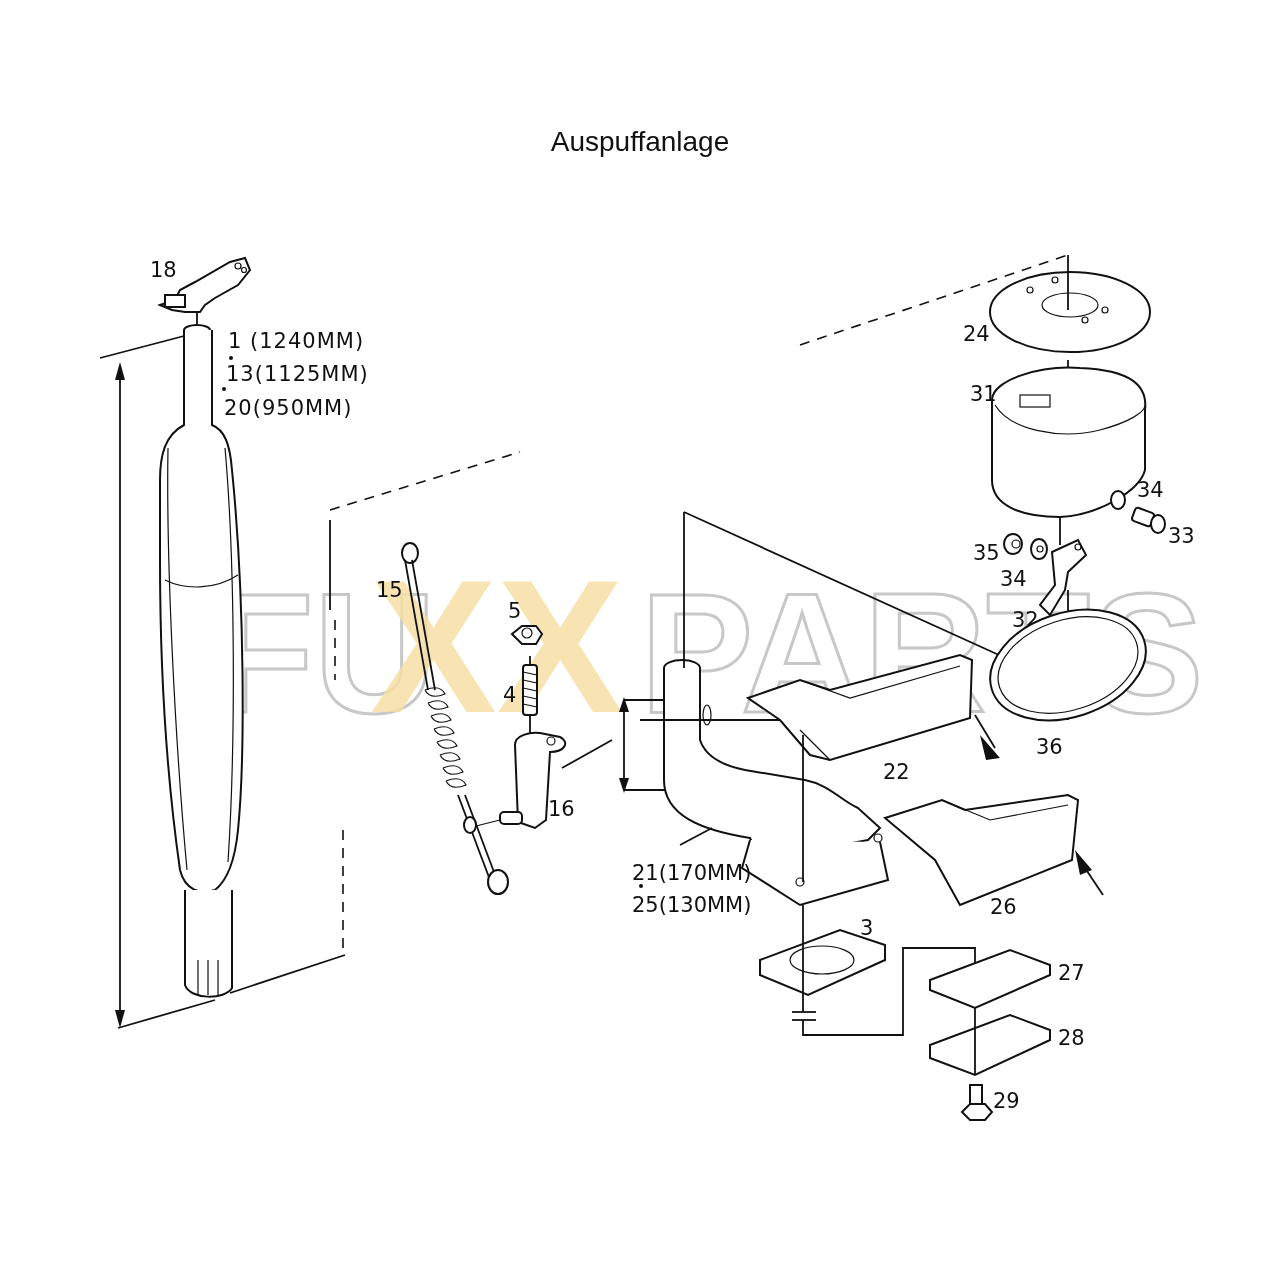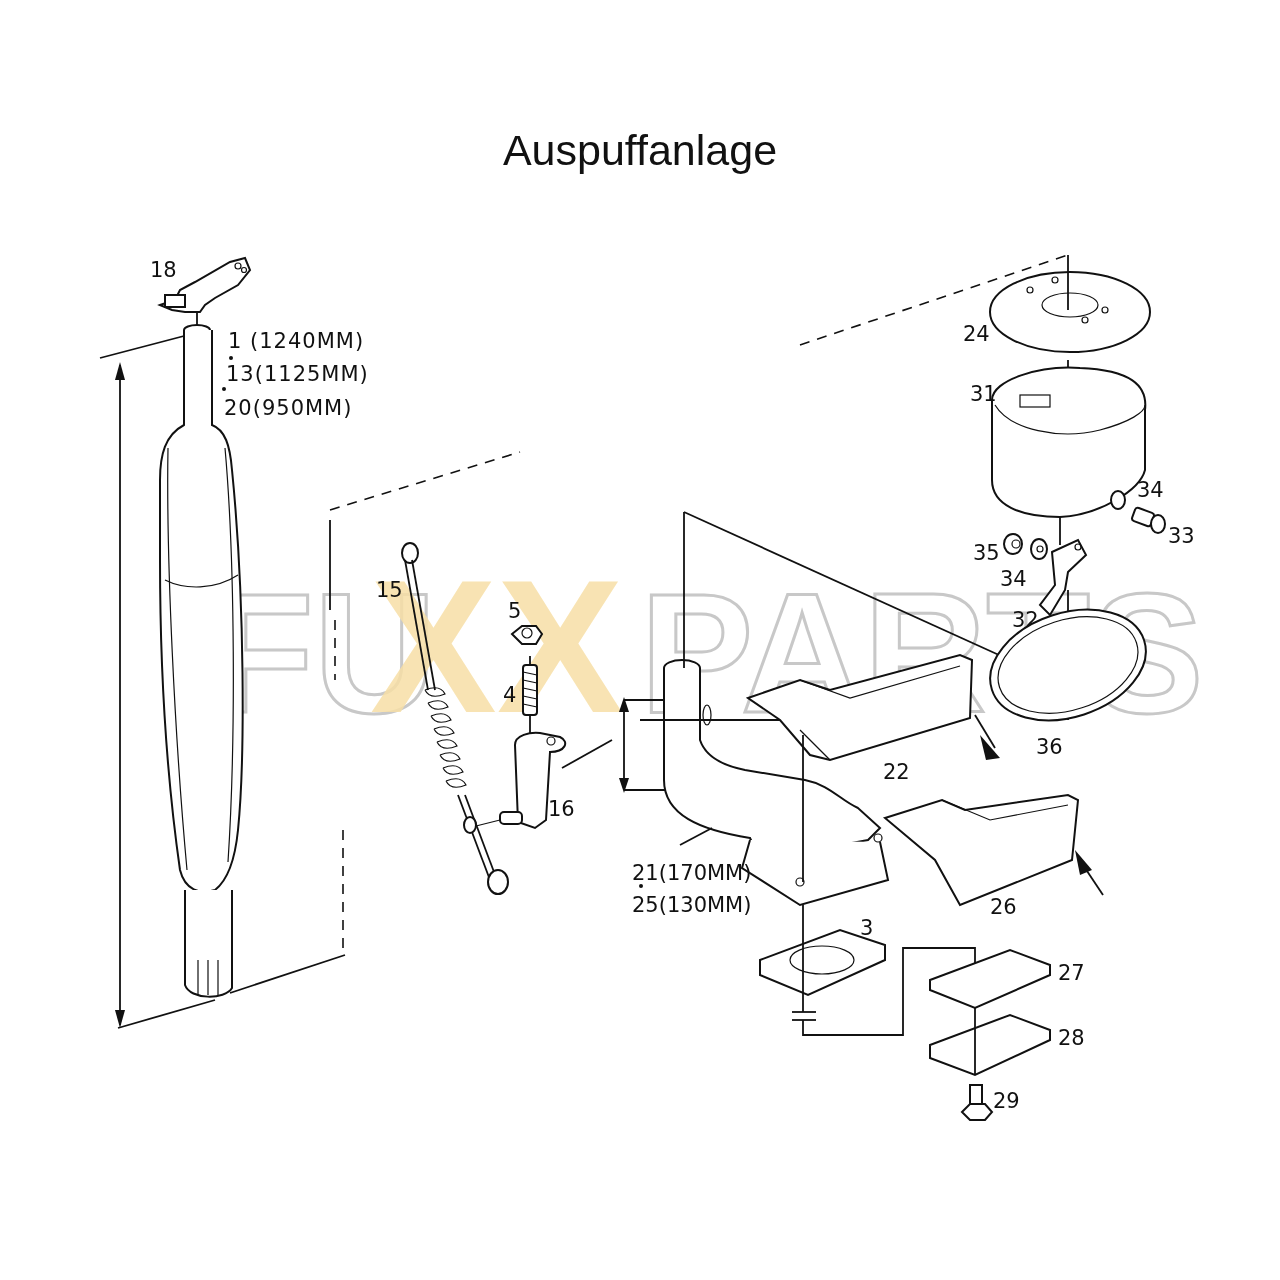--- a/index.html
+++ b/index.html
@@ -1,17 +1,17 @@
 <!DOCTYPE html>
 <html><head>
 <meta charset="utf-8">
 <style>
   html,body{margin:0;padding:0;background:#fff;}
   body{width:1280px;height:1280px;position:relative;overflow:hidden;font-family:"Liberation Sans",sans-serif;}
-  #title{position:absolute;left:0;width:1280px;top:126px;text-align:center;font-size:43px;color:#111;font-family:"Liberation Sans",sans-serif;}
+  #title{position:absolute;left:0;width:1280px;top:126px;text-align:center;font-size:28px;color:#111;font-family:"Liberation Sans",sans-serif;}
   svg#diagram{position:absolute;left:0;top:0;}
   .lbl{font-family:"DejaVu Sans",sans-serif;font-size:21px;fill:#111;}
   .ln{stroke:#111;stroke-width:1.8;fill:none;}
   .part{stroke:#111;stroke-width:2;fill:#fff;}
   .thin{stroke:#111;stroke-width:1.2;fill:none;}
   .wm-outline{fill:none;stroke:#c8c8c8;stroke-width:3;}
   .wm-x{fill:#f7dfa6;opacity:.85;}
   .dash{stroke:#111;stroke-width:1.6;stroke-dasharray:10 8;fill:none;}
 </style>
 </head>

